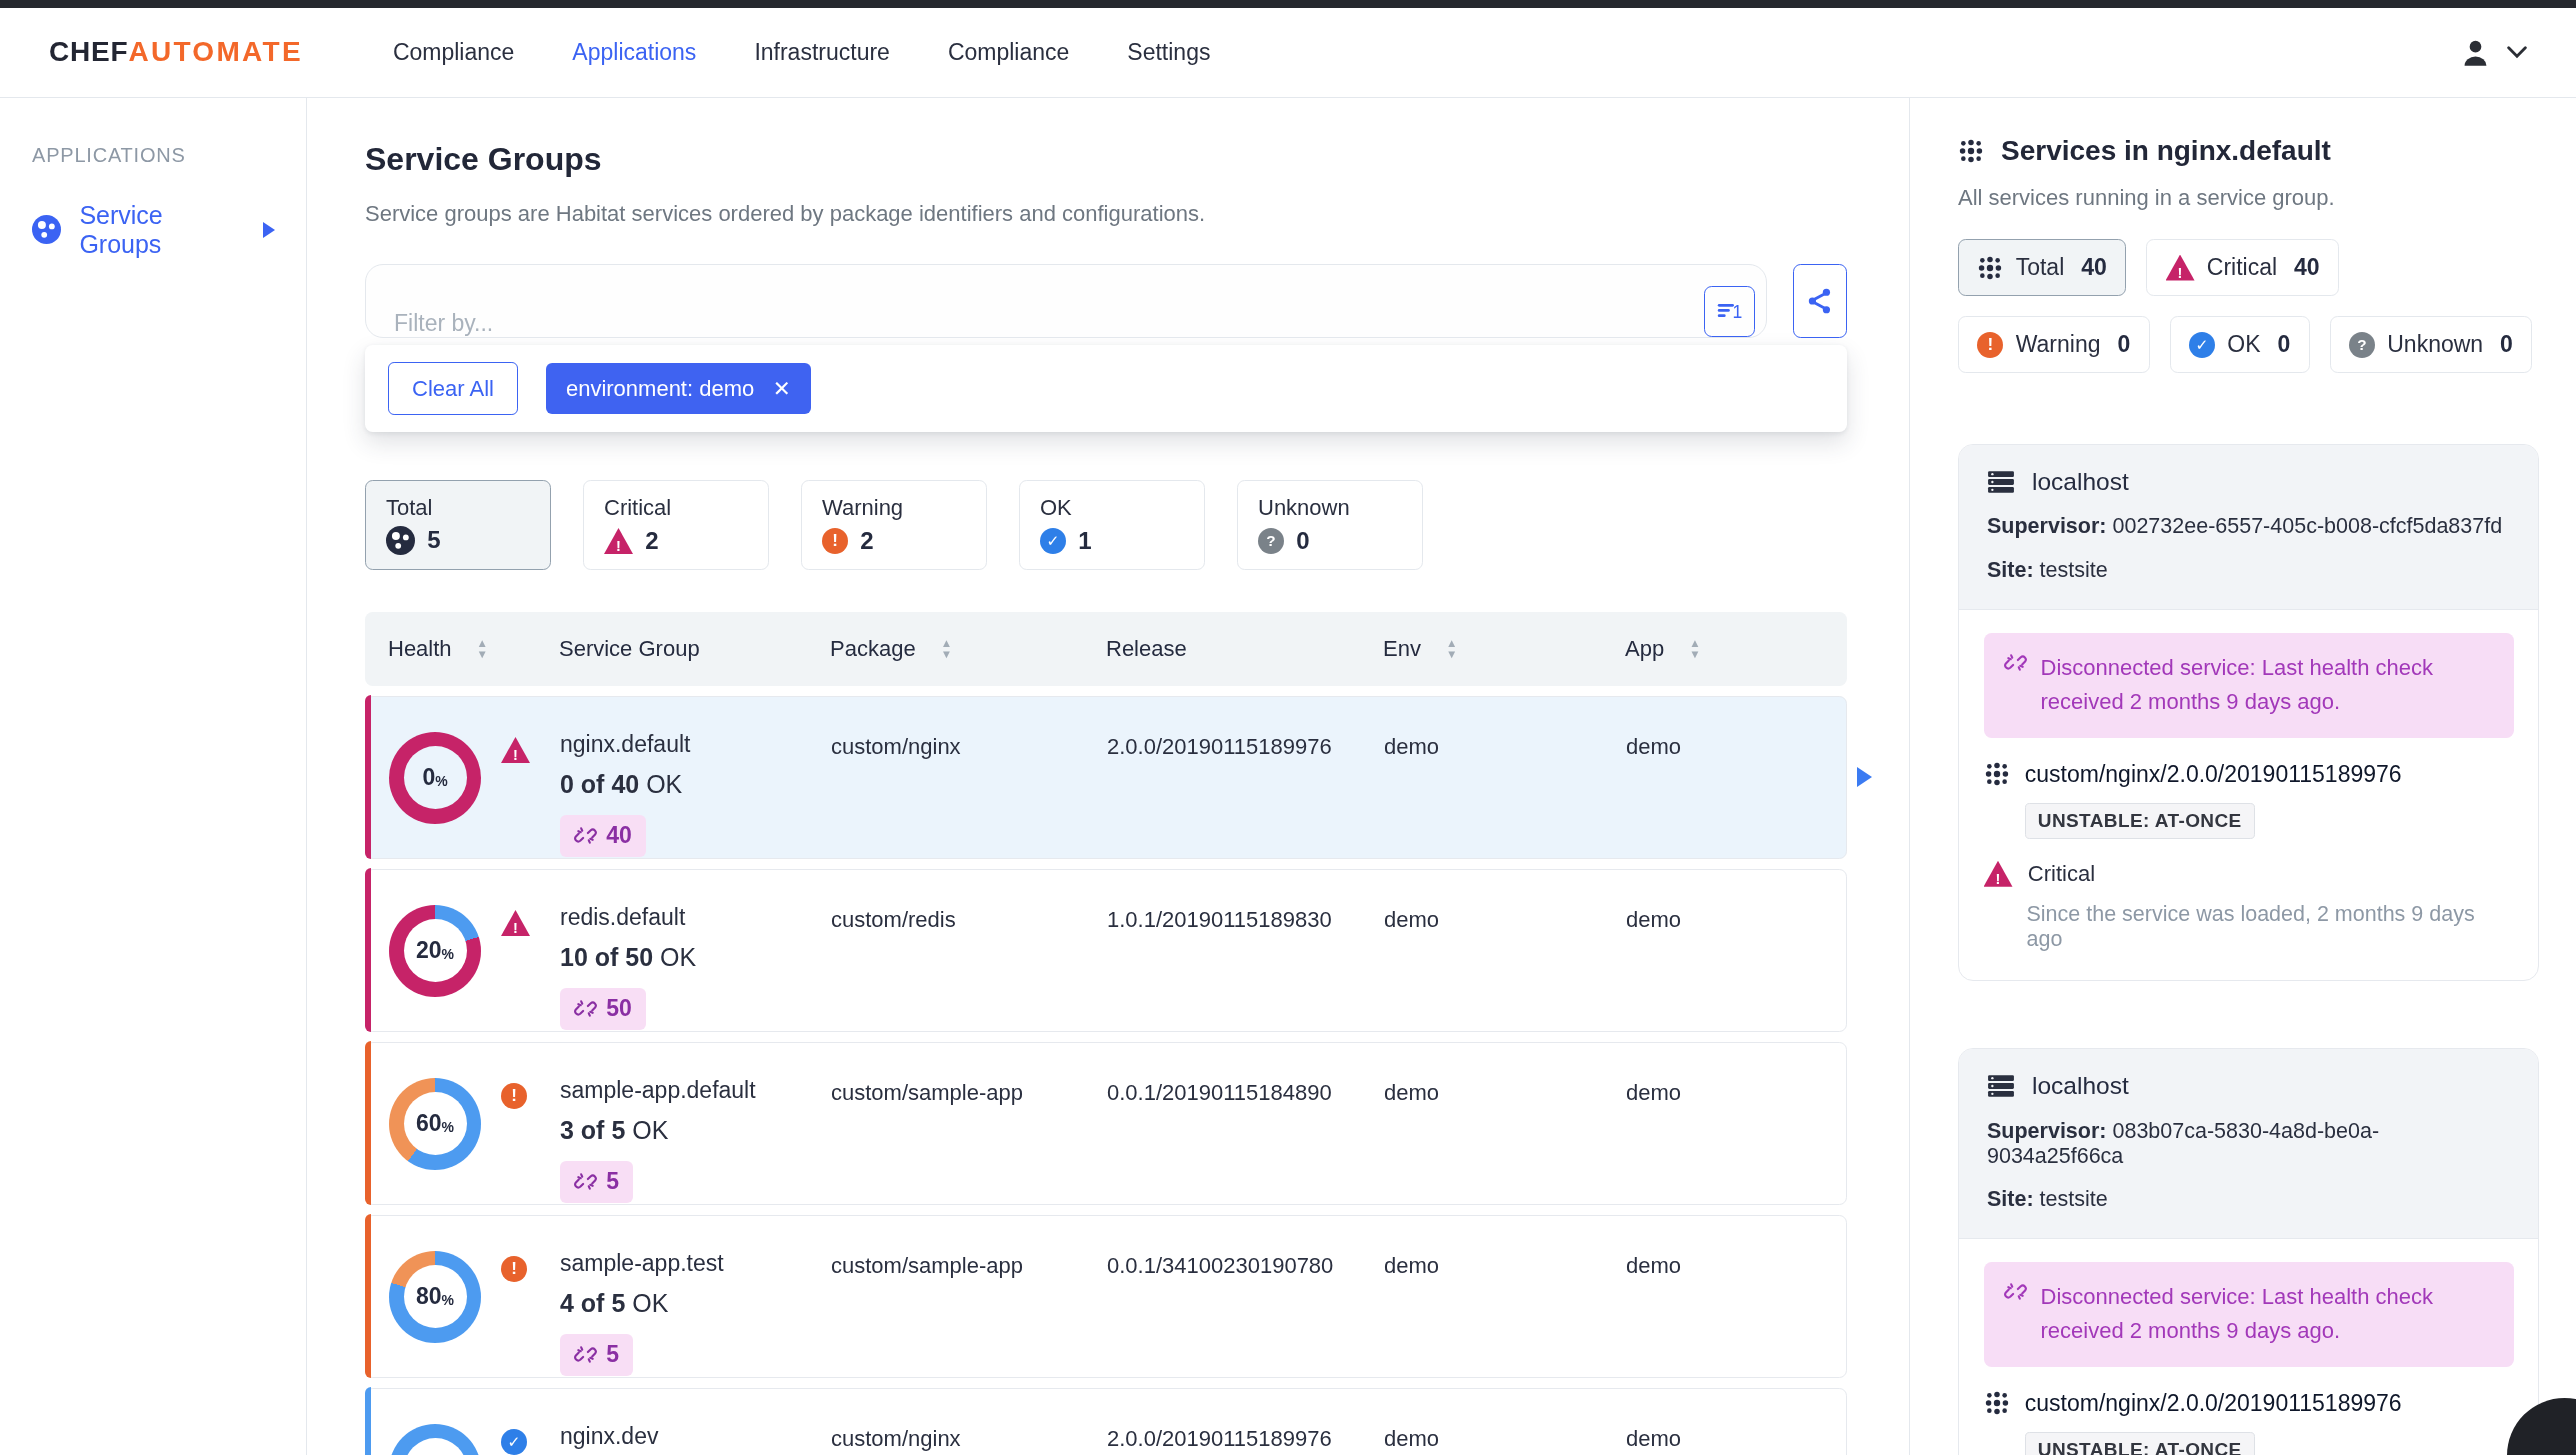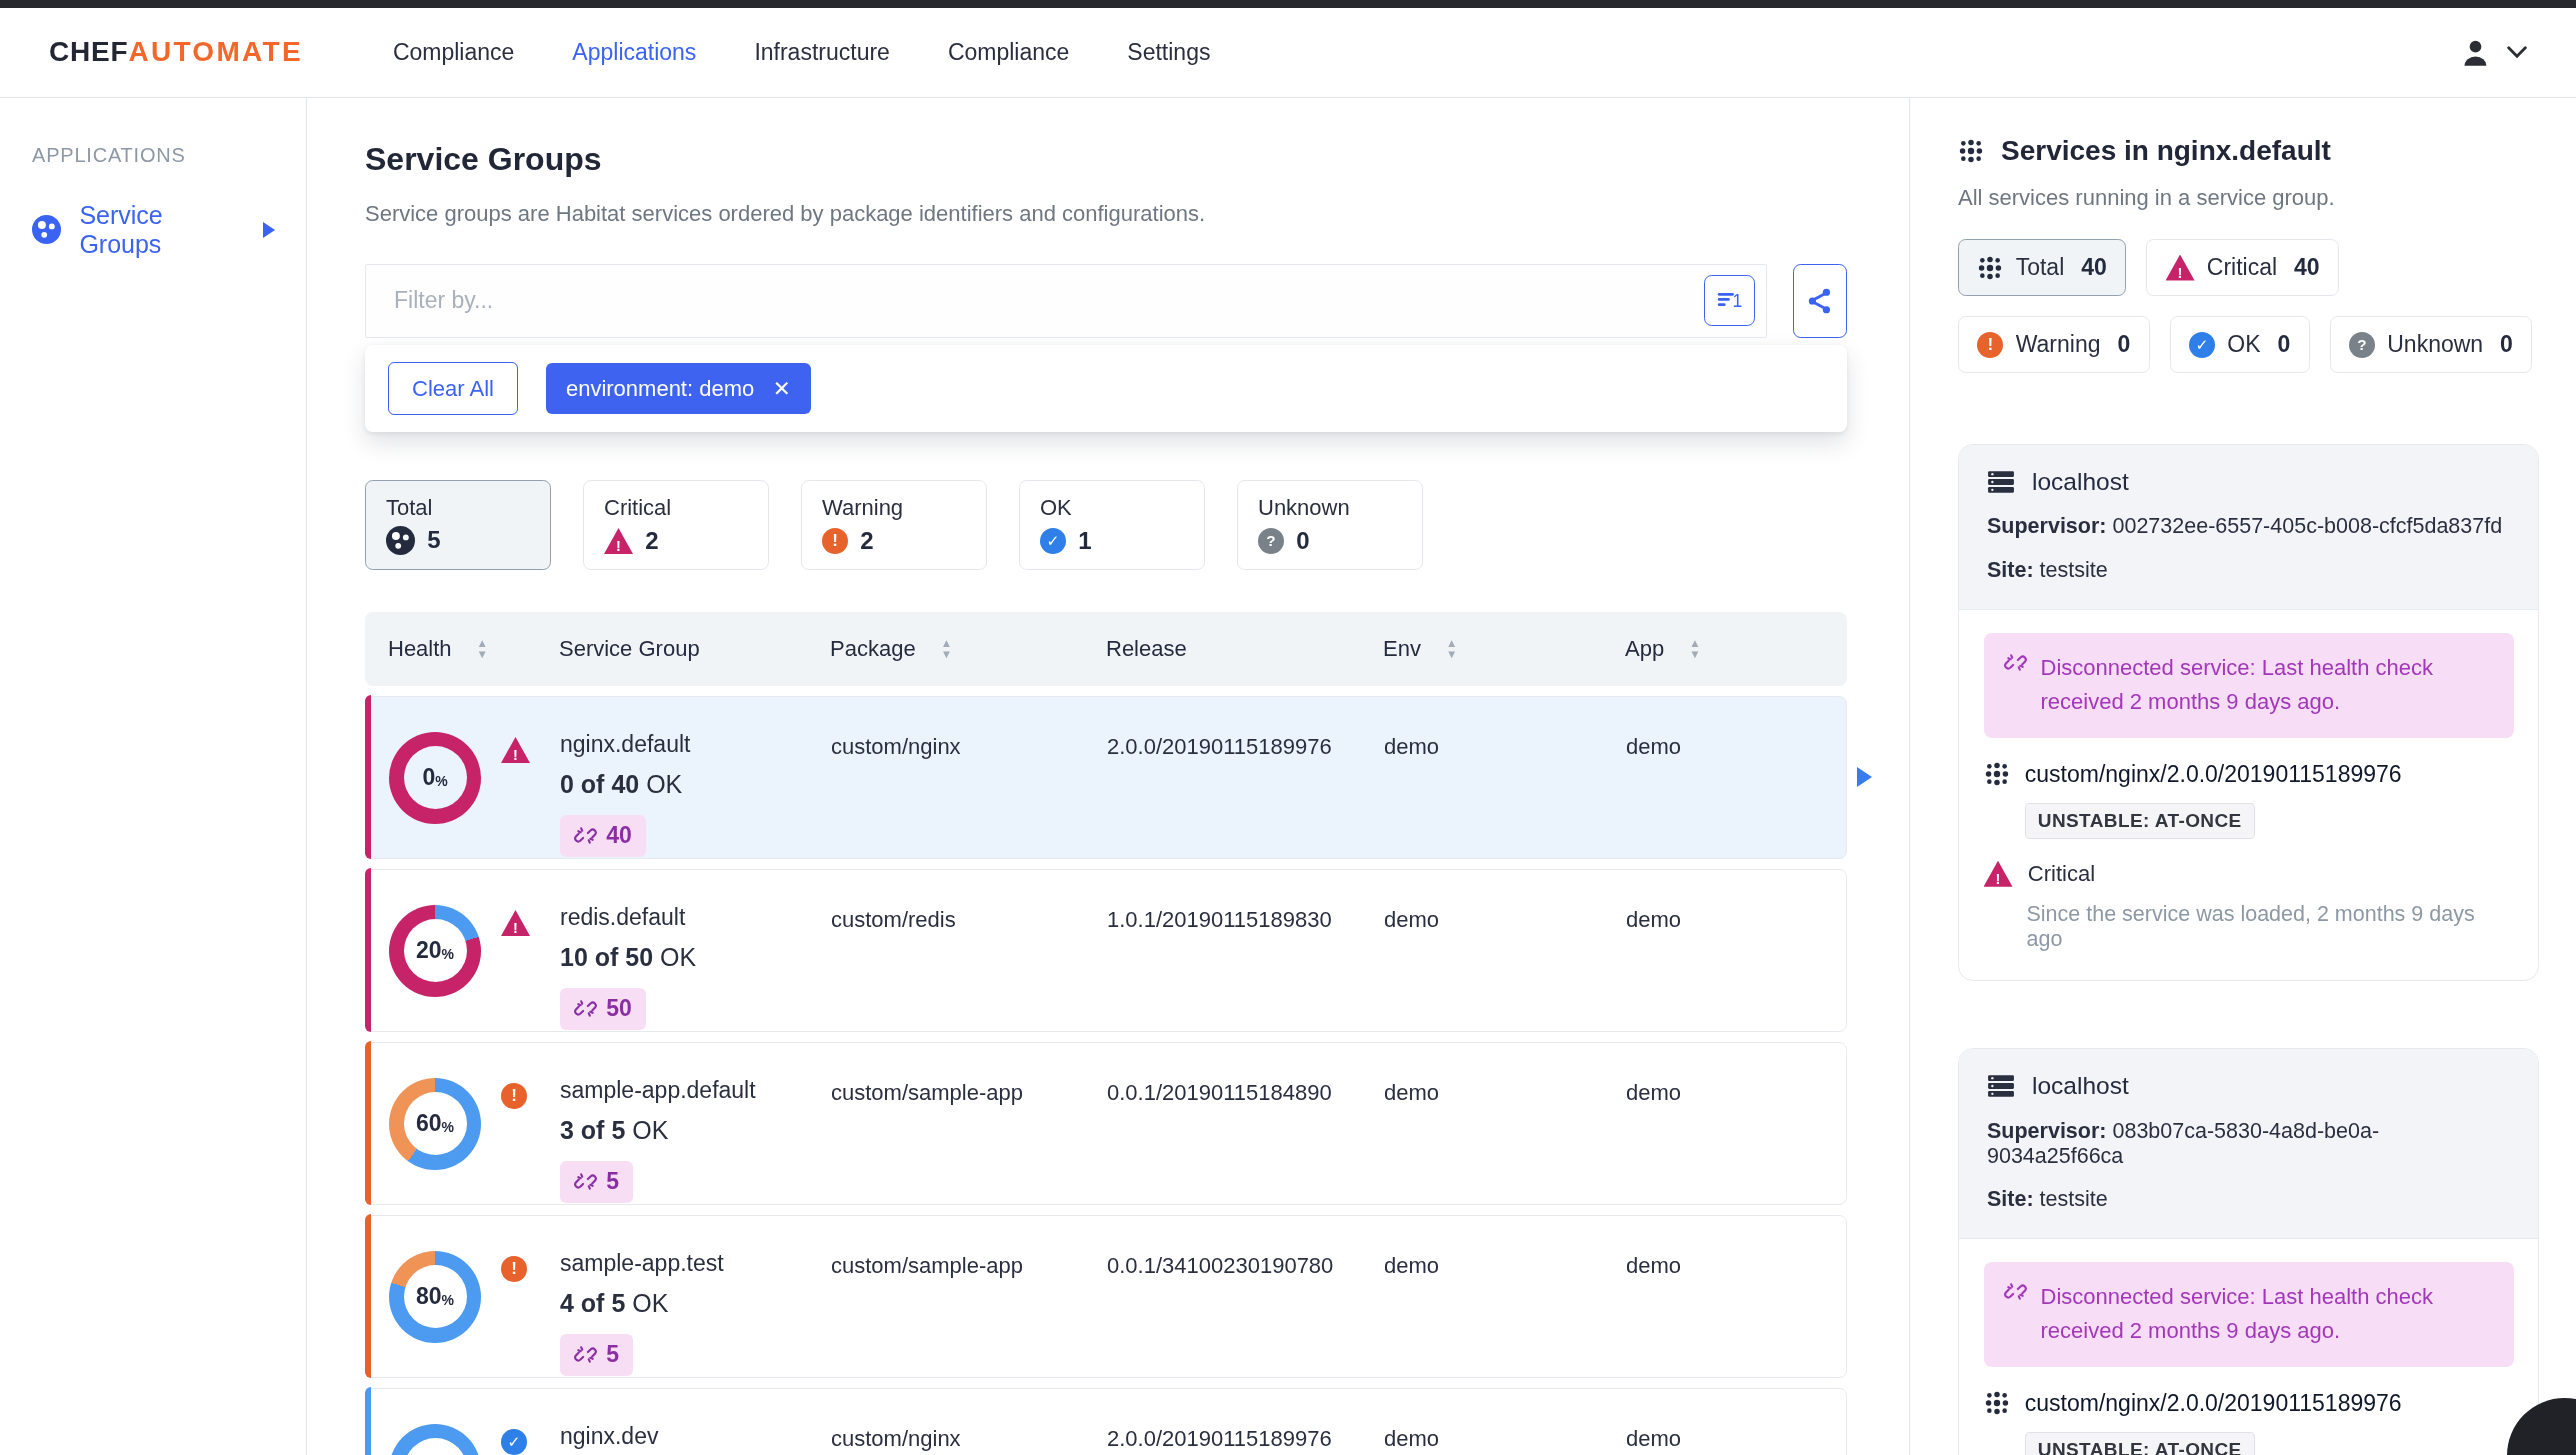--- a/index.html
+++ b/index.html
@@ -26,22 +26,22 @@
   .caret-right { width:0; height:0; border-top:10px solid transparent;
     border-bottom:10px solid transparent; border-left:14px solid #3B63F3; }
   .main { flex:1; padding:43px 0 0 58px; position:relative; }
   .main-inner { width:1482px; }
   .rpanel { width:667px; border-left:1.5px solid #E4E8ED; padding:37px 37px 0 48px; flex:none; }
   
   .page-title { font-size:32px; font-weight:700; color:#222738; }
   .page-sub { font-size:22px; color:#6E7781; margin-top:23px; }
   
   .filter-row { margin-top:37px; display:flex; gap:26px; align-items:flex-start; }
-  .search-box { flex:1; height:74px; border:1.5px solid #E4E8ED; border-radius:2px;
-    background:#FEFEFE; display:flex; align-items:center; padding:0 10.7px 0 28px; }
+  .search-box { flex:1; height:74px; border:1.5px solid #E4E8ED; border-radius:18px;
+    background:#FEFEFE; display:flex; align-items:flex-end; padding:0 10.7px 0 28px; }
   .search-input { flex:1; border:none; outline:none; font-size:23px; color:#2A2F3F;
     background:transparent; font-family:inherit; }
   .search-input::placeholder { color:#A9B2BC; }
   .icon-btn { width:51px; height:51px; border:1.5px solid #3B63F3; border-radius:7.7px;
     background:#fff; display:flex; align-items:center; justify-content:center; cursor:pointer; }
   .share-btn { width:54px; height:74px; flex:none; }
   .filter-panel { margin-top:7.7px; background:#fff; border-radius:7.7px;
     box-shadow:0 10.7px 23px rgba(40,50,70,.14), 0 1.5px 4.6px rgba(40,50,70,.08);
     padding:17px 23px; display:flex; gap:28px; align-items:center; }
   .clear-btn { border:1.5px solid #3B63F3; color:#3B63F3; background:#fff; font-size:22px;

